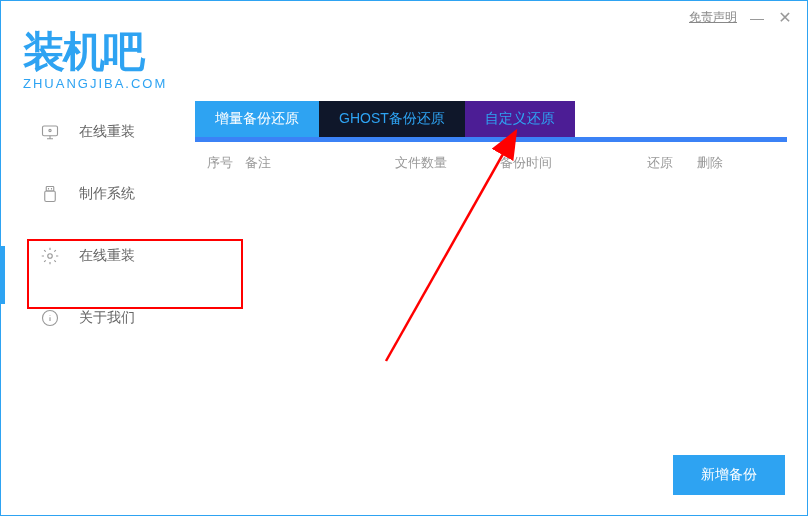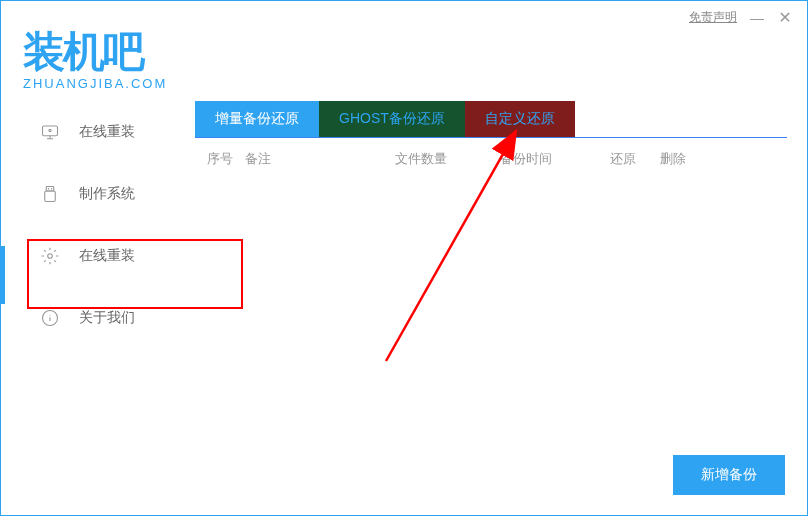--- a/index.html
+++ b/index.html
@@ -116,48 +116,48 @@
       pointer-events: none;
     }
     .content {
       position: absolute;
       left: 194px;
       top: 100px;
       right: 20px;
     }
     .tabs {
       display: flex;
-      border-bottom: 1px solid #3b82f6;
+      border-bottom: 5px solid #3b82f6;
     }
     .tab {
       padding: 9px 20px;
       font-size: 14px;
       color: #2ea3f2;
       cursor: pointer;
-      background: #14532d;
+      background: #0f172a;
     }
     .tab.active {
       background: #2ea3f2;
       color: #fff;
     }
     .tab.highlighted {
-      background: #7f1d1d;
+      background: #4c1d95;
     }
     .table-header {
       display: flex;
       padding: 12px 0;
       font-size: 13px;
       color: #999;
     }
     .table-header .col-index { width: 50px; padding-left: 12px; }
     .table-header .col-note { width: 150px; }
     .table-header .col-system { width: 100px; }
     .table-header .col-count { width: 105px; }
     .table-header .col-time { width: 110px; }
-    .table-header .col-restore { width: 50px; }
+    .table-header .col-restore { width: 50px; margin-left: 37px; }
     .table-header .col-delete { width: 40px; }
     .arrow {
       position: absolute;
       left: 375px;
       top: 120px;
       pointer-events: none;
     }
     .new-backup-btn {
       position: absolute;
       right: 22px;

